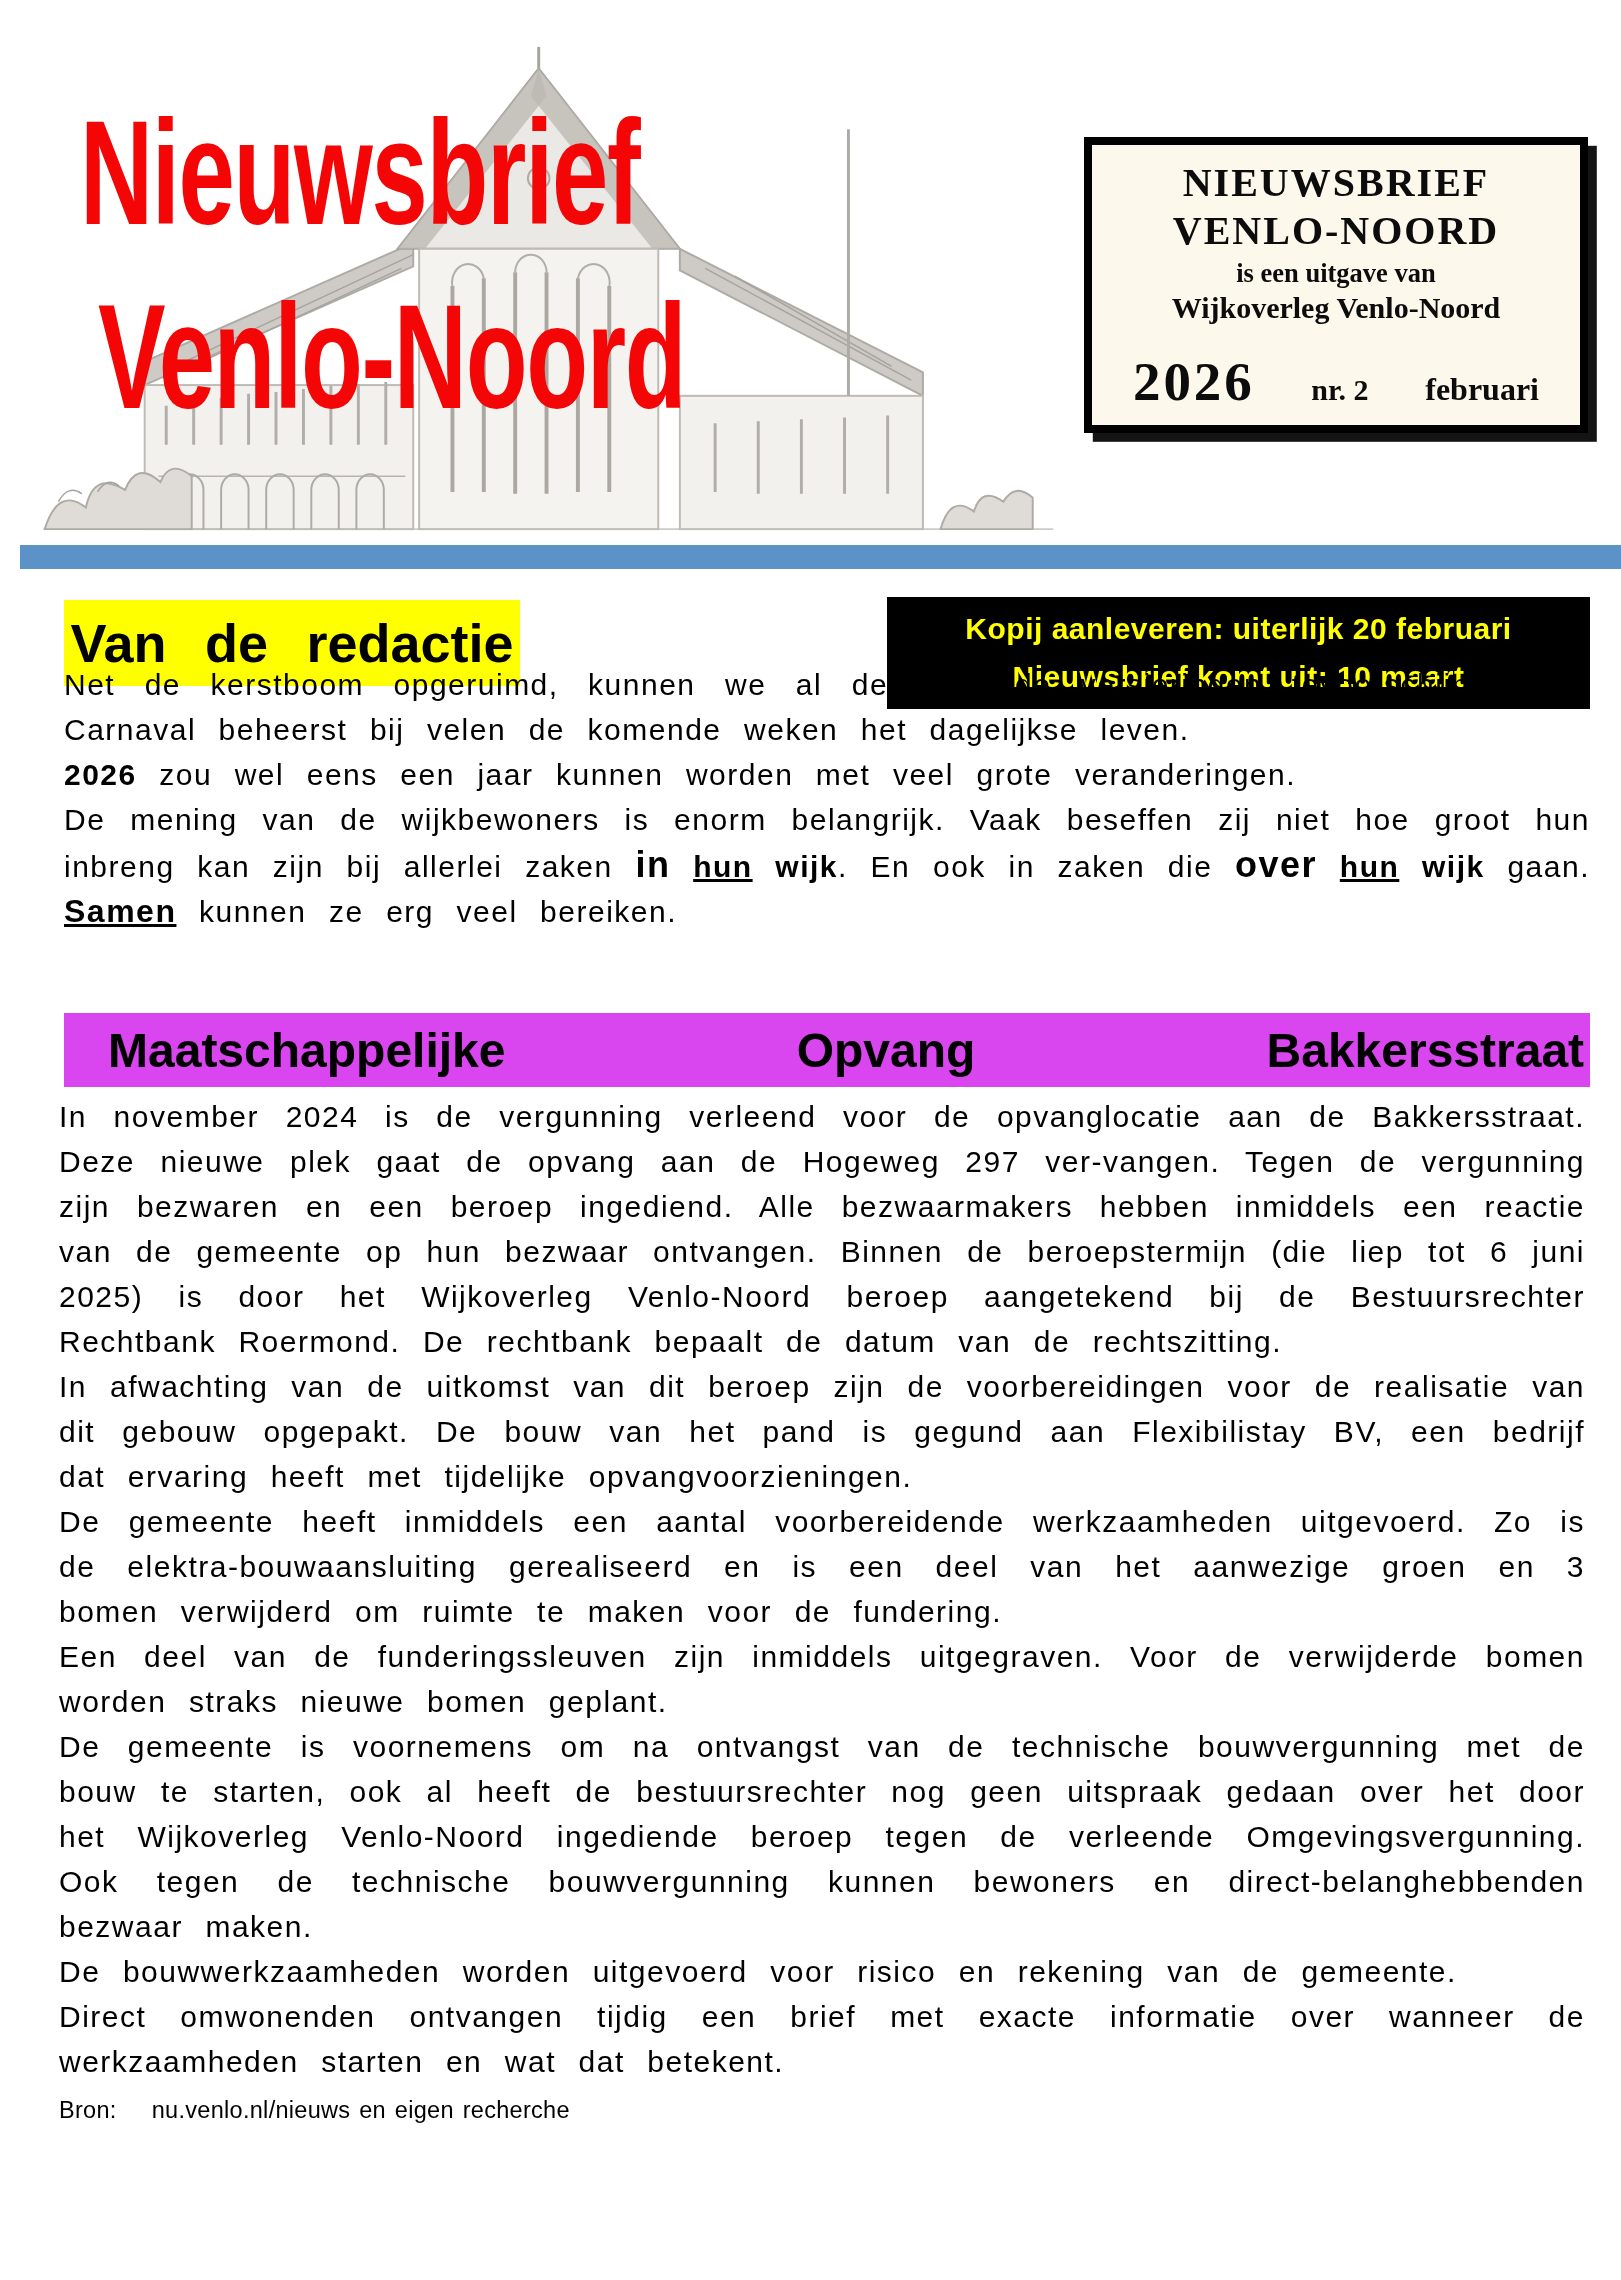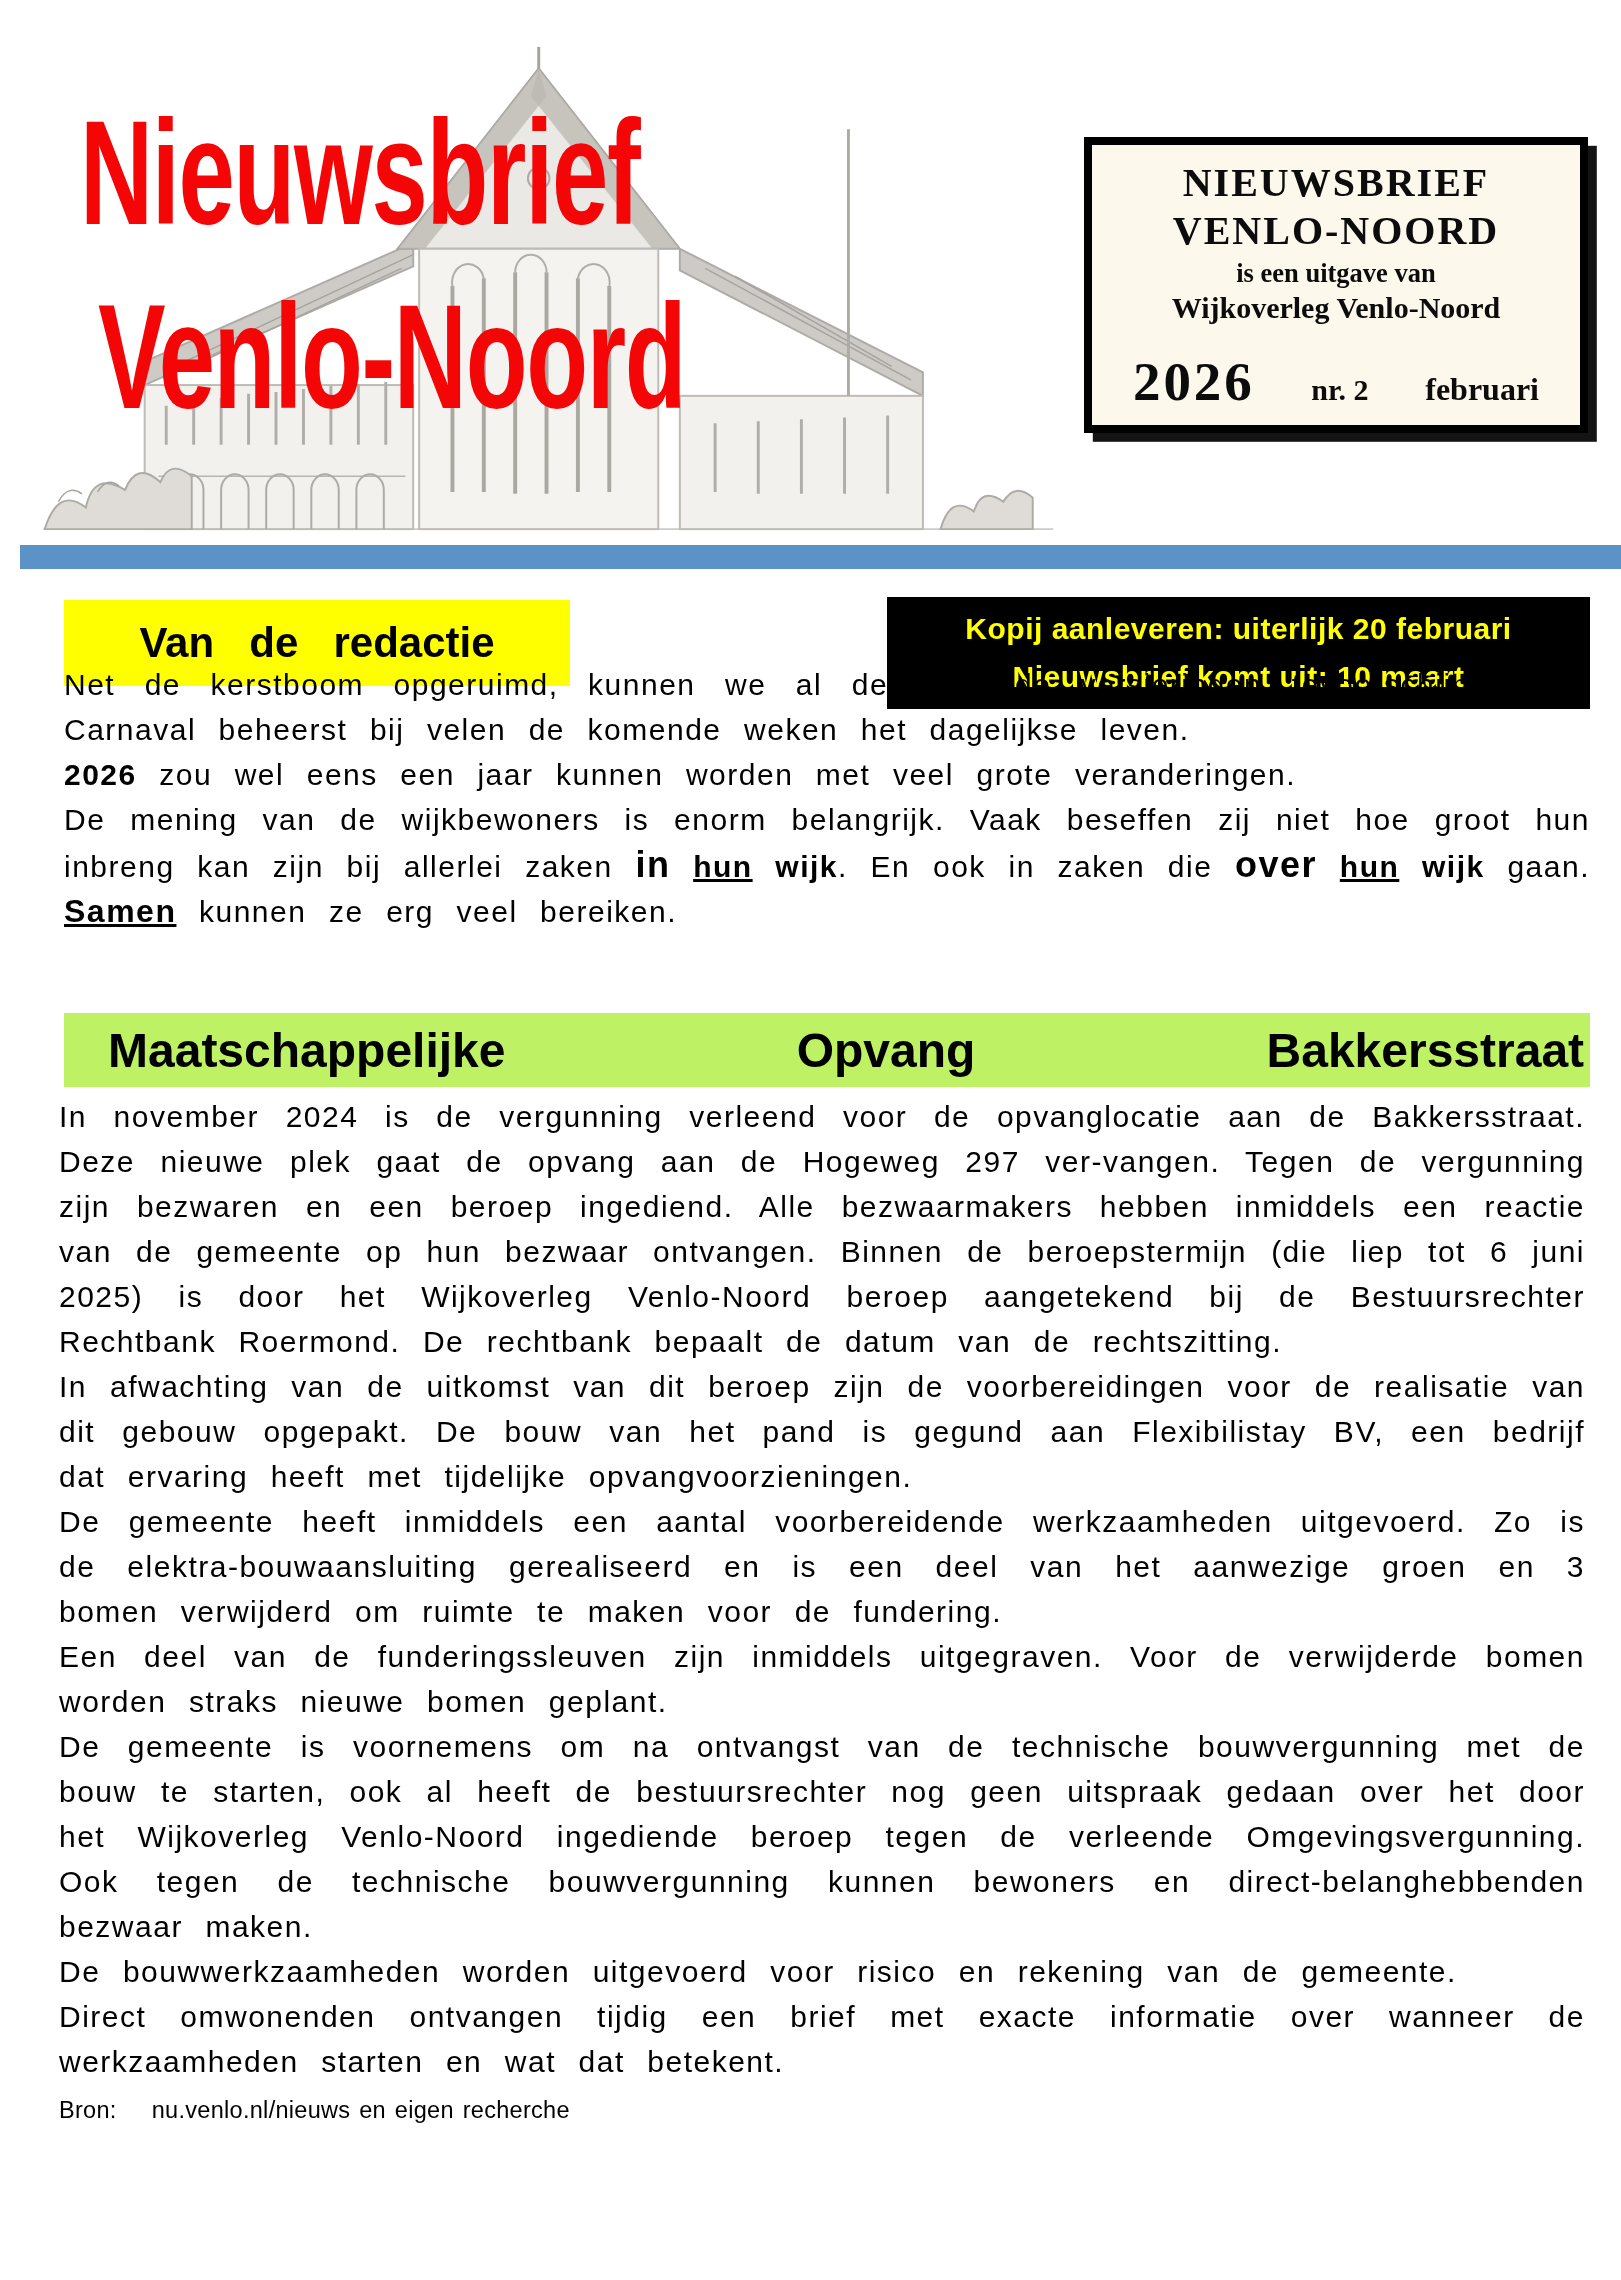--- a/index.html
+++ b/index.html
@@ -31,23 +31,23 @@
   .ibx-row{display:flex;align-items:baseline;justify-content:space-between;padding:0 41px;margin-top:23.5px;}
   .ibx-year{font-size:55px;font-weight:bold;letter-spacing:2.9px;}
   .ibx-nr{font-size:30px;font-weight:bold;}
   .ibx-month{font-size:32px;font-weight:bold;}
 
   
   .divider{position:absolute;left:19.6px;top:545px;width:1602px;height:23.5px;}
 
   
   .heading-redactie{
-    position:absolute;left:64px;top:600px;width:506px;height:86px;
+    position:absolute;left:64px;top:600px;width:456px;height:86px;
     display:flex;align-items:center;justify-content:center;
-    font-size:42px;font-weight:bold;word-spacing:23.5px;color:#000;
+    font-size:54px;font-weight:bold;word-spacing:23.5px;color:#000;
   }
   .kopij{
     position:absolute;left:887px;top:576px;width:703px;height:112px;
     display:flex;flex-direction:column;justify-content:center;text-align:center;
     font-weight:bold;font-size:30px;line-height:48px;letter-spacing:0.5px;
   }
 
   
   .bodytext{font-size:30px;line-height:45px;letter-spacing:1.5px;word-spacing:12.7px;color:#000;}
   .bodytext p{margin:0;text-align:justify;}
@@ -142,21 +142,21 @@
     <div>Kopij aanleveren: uiterlijk 20 februari</div>
     <div>Nieuwsbrief komt uit: 10 maart</div>
   </div>
 
   <div class="redactie-body bodytext">
       <p><span>Net de kerstboom opgeruimd, kunnen we al de volgende versieringen tevoorschijn halen. Carnaval beheerst bij velen de komende weken het dagelijkse leven.</span></p>
       <p><span class="seg-b">2026</span><span> zou wel eens een jaar kunnen worden met veel grote veranderingen.</span></p>
       <p><span>De mening van de wijkbewoners is enorm belangrijk. Vaak beseffen zij niet hoe groot hun inbreng kan zijn bij allerlei zaken </span><span class="seg-xb">in</span><span> </span><span class="seg-bu">hun</span><span> </span><span class="seg-b">wijk</span><span>. En ook in zaken die </span><span class="seg-xb">over</span><span> </span><span class="seg-bu">hun</span><span> </span><span class="seg-b">wijk</span><span> gaan. </span><span class="seg-bul">Samen</span><span> kunnen ze erg veel bereiken.</span></p>
     </div>
 
-  <div class="heading-opvang" style="background-color: #bef264; padding-left: 44px;">
+  <div class="heading-opvang" style="background-color: #d946ef; padding-left: 44px;">
     <span>Maatschappelijke</span>
     <span>Opvang</span>
     <span>Bakkersstraat</span>
   </div>
 
   <div class="opvang-body bodytext">
     <div>
         <p>In november 2024 is de vergunning verleend voor de opvanglocatie aan de Bakkersstraat. Deze nieuwe plek gaat de opvang aan de Hogeweg 297 ver-vangen. Tegen de vergunning zijn bezwaren en een beroep ingediend. Alle bezwaarmakers hebben inmiddels een reactie van de gemeente op hun bezwaar ontvangen. Binnen de beroepstermijn (die liep tot 6 juni 2025) is door het Wijkoverleg Venlo-Noord beroep aangetekend bij de Bestuursrechter Rechtbank Roermond. De rechtbank bepaalt de datum van de rechtszitting.</p>
         <p>In afwachting van de uitkomst van dit beroep zijn de voorbereidingen voor de realisatie van dit gebouw opgepakt. De bouw van het pand is gegund aan Flexibilistay BV, een bedrijf dat ervaring heeft met tijdelijke opvangvoorzieningen.</p>
         <p>De gemeente heeft inmiddels een aantal voorbereidende werkzaamheden uitgevoerd. Zo is de elektra-bouwaansluiting gerealiseerd en is een deel van het aanwezige groen en 3 bomen verwijderd om ruimte te maken voor de fundering.</p>

